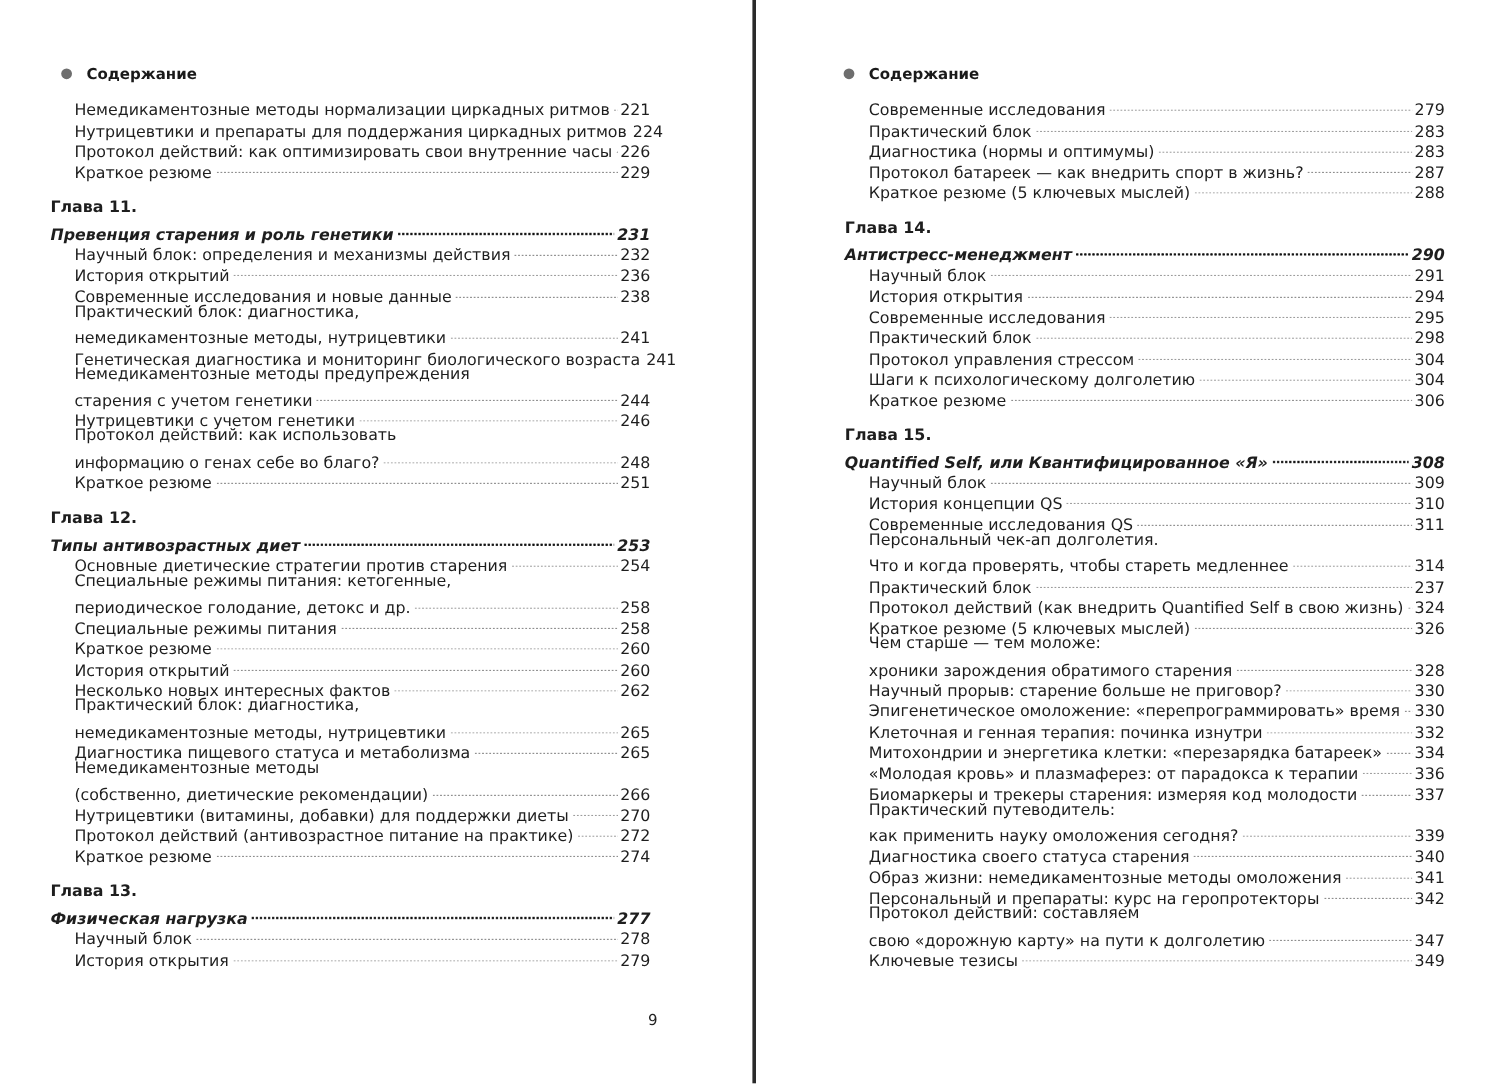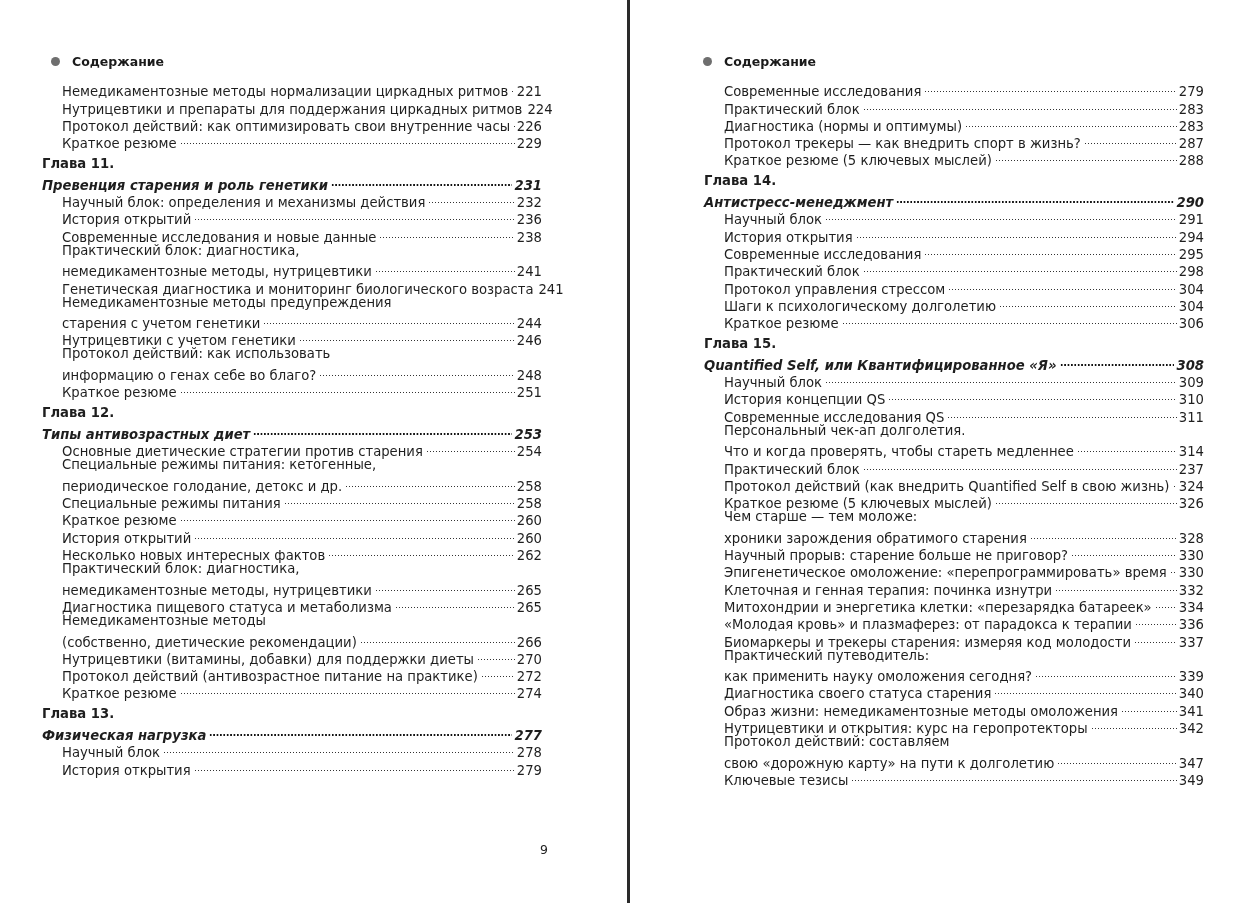--- a/index.html
+++ b/index.html
@@ -28,21 +28,21 @@
   .row .dots { flex: 1 1 auto; overflow: hidden; margin: 0 2px 0 3px; position: relative; height: 17.3px; }
   .row .dots::before {
     content: "";
     position: absolute; left: 0; right: 0; bottom: 4px; height: 1px;
     background-image: radial-gradient(circle, #333 0.6px, transparent 0.8px);
     background-size: 3px 2px; background-repeat: repeat-x;
   }
   .row .pg { flex: 0 0 auto; text-align: right; }
   .row.bold { font-weight: bold; font-size: 13.2px; font-style: italic; }
   .row.bold .dots::before { background-image: radial-gradient(circle, #111 0.9px, transparent 1.1px); background-size: 3.4px 2px; height: 2px; }
-  .chapter-label { height: 17.3px; line-height: 17.3px; font-size: 13.2px; font-weight: bold; margin-top: 7px; }
+  .chapter-label { height: 17.3px; line-height: 17.3px; font-size: 13.2px; font-weight: bold; margin-top: 17px; }
 
   .folio { position: absolute; top: 842px; left: 540px; font-size: 12.5px; color: #222; }
 </style>
 </head>
 <body>
 
 <div class="page left">
   <div class="running-head">
     <span class="bullet"></span>
     <span class="running-head-title">Содержание</span>
@@ -240,21 +240,21 @@
         <span class="txt">Практический блок</span>
         <span class="dots"></span>
         <span class="pg">283</span>
       </div>
       <div class="row sub">
         <span class="txt">Диагностика (нормы и оптимумы)</span>
         <span class="dots"></span>
         <span class="pg">283</span>
       </div>
       <div class="row sub">
-        <span class="txt">Протокол трекеры — как внедрить спорт в жизнь?</span>
+        <span class="txt">Протокол батареек — как внедрить спорт в жизнь?</span>
         <span class="dots"></span>
         <span class="pg">287</span>
       </div>
       <div class="row sub">
         <span class="txt">Краткое резюме (5 ключевых мыслей)</span>
         <span class="dots"></span>
         <span class="pg">288</span>
       </div>
       <div class="chapter-label">Глава 14.</div>
       <div class="row bold">
@@ -391,21 +391,21 @@
         <span class="txt">Диагностика своего статуса старения</span>
         <span class="dots"></span>
         <span class="pg">340</span>
       </div>
       <div class="row sub">
         <span class="txt">Образ жизни: немедикаментозные методы омоложения</span>
         <span class="dots"></span>
         <span class="pg">341</span>
       </div>
       <div class="row sub">
-        <span class="txt">Нутрицевтики и открытия: курс на геропротекторы</span>
+        <span class="txt">Персональный и препараты: курс на геропротекторы</span>
         <span class="dots"></span>
         <span class="pg">342</span>
       </div>
       <div class="row sub">
         <span class="txt">Протокол действий: составляем</span>
       </div>
       <div class="row sub">
         <span class="txt">свою «дорожную карту» на пути к долголетию</span>
         <span class="dots"></span>
         <span class="pg">347</span>

